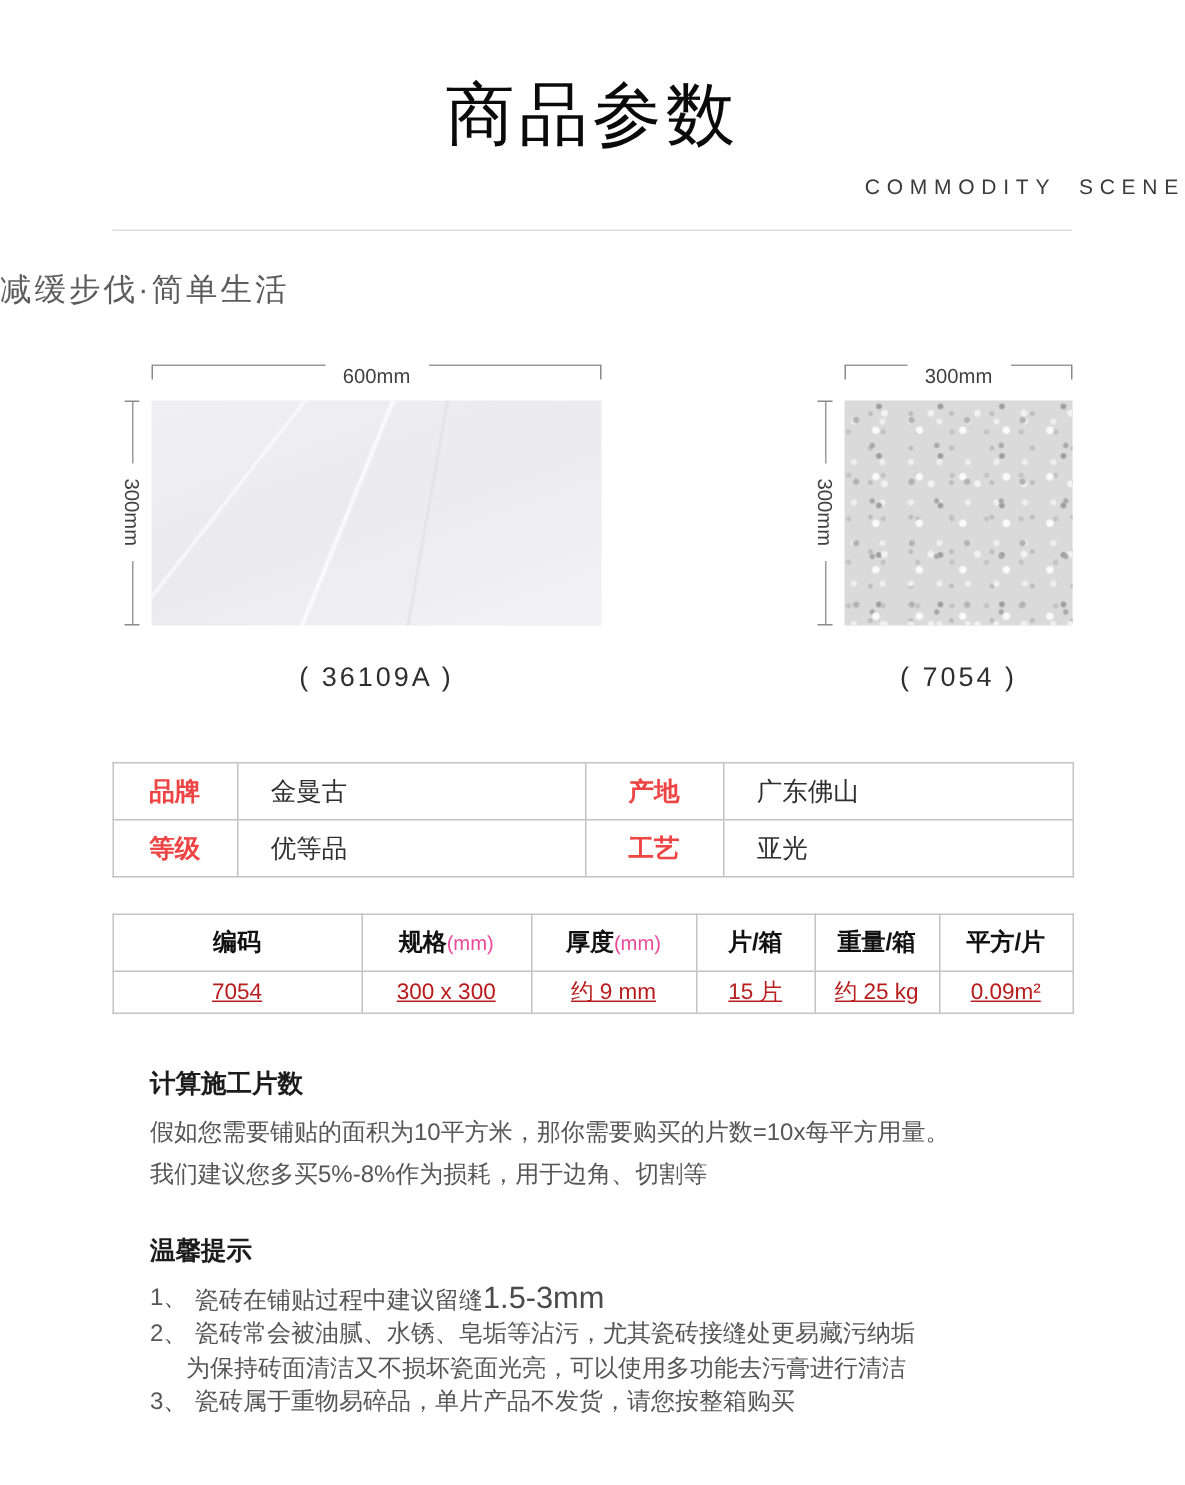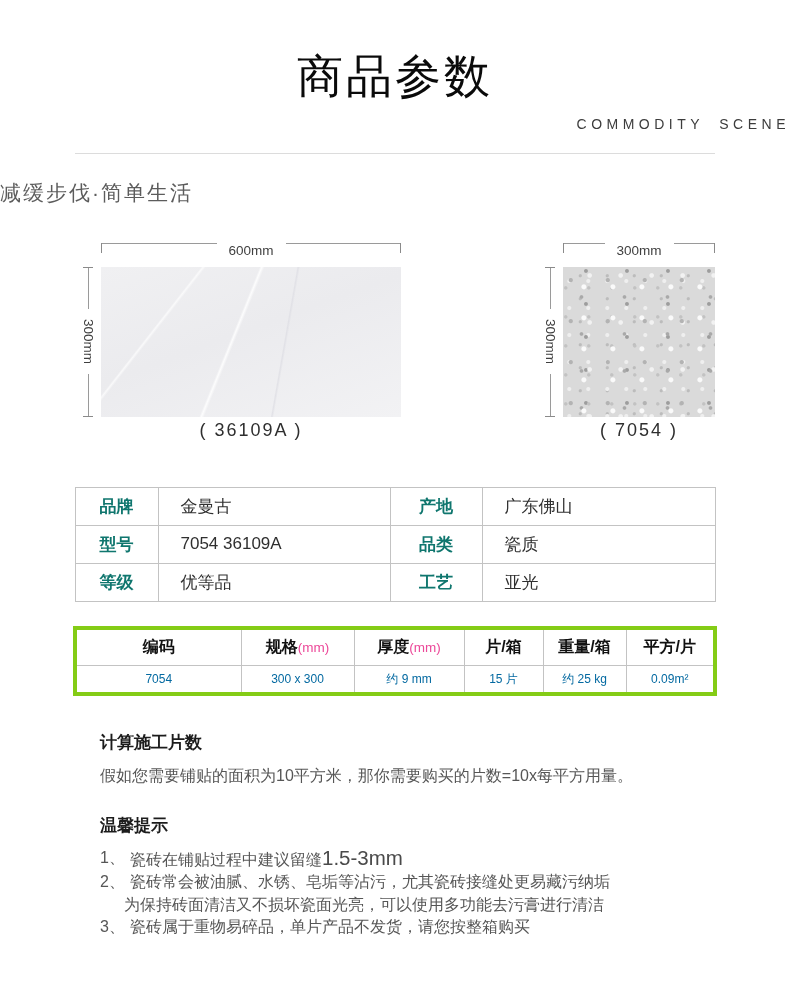--- a/index.html
+++ b/index.html
@@ -60,36 +60,36 @@
       radial-gradient(circle at 43% 81%, #a9a9a9 1.3px, rgba(0,0,0,0) 2.3px),
       radial-gradient(circle at 86% 18%, #f2f2f2 1.8px, rgba(0,0,0,0) 2.8px),
       radial-gradient(circle at 12% 72%, #c2c2c2 1.2px, rgba(0,0,0,0) 2.2px),
       radial-gradient(circle at 56% 12%, #9d9d9d 1.4px, rgba(0,0,0,0) 2.4px),
       radial-gradient(circle at 33% 52%, #efefef 1.5px, rgba(0,0,0,0) 2.5px),
       radial-gradient(circle at 64% 38%, #bcbcbc 1.1px, rgba(0,0,0,0) 2.1px);
     background-size: 37px 41px, 29px 31px, 43px 37px, 31px 47px, 23px 29px, 41px 33px, 19px 27px, 27px 23px;
   }
   .caption {
     text-align:center; font-size:18px; color:#2e2e2e;
-    letter-spacing:2px; margin-top:3px; margin-left:26px;
+    letter-spacing:2px; margin-top:24px; margin-left:26px;
   }
 
   
   table { border-collapse:collapse; table-layout:fixed; }
   .spec-table { width:640px; margin:46px auto 0; border:1px solid #9f9f9f; }
   .spec-table td { border:1px solid #c3c3c3; height:38px; font-size:17px; vertical-align:middle; }
-  .spec-table td.lab { font-weight:bold; color:#0f766e; text-align:center; }
+  .spec-table td.lab { font-weight:bold; color:#ef4444; text-align:center; }
   .spec-table td.val { color:#2f2f2f; padding-left:22px; }
 
   
-  .size-table { width:640px; margin:24px auto 0; border:4px solid #84cc16; }
+  .size-table { width:640px; margin:24px auto 0; border:1px solid #84cc16; }
   .size-table th, .size-table td { border:1px solid #c3c3c3; text-align:center; vertical-align:middle; }
   .size-table th { height:38px; font-size:16px; color:#111; font-weight:bold; }
   .size-table th .th-sub { font-weight:normal; font-size:13.5px; color:#ec4899; }
-  .size-table td { height:28px; font-size:12px; color:#0369a1; }
+  .size-table td { height:28px; font-size:15px; color:#b91c1c;text-decoration:underline; }
 
   
   .section { width:640px; margin:0 auto; padding:0 25px; }
   .section.calc { margin-top:35px; }
   .section.tips { margin-top:24px; }
   .sec-heading { font-size:17px; font-weight:bold; color:#1c1c1c; }
   .calc .sec-body { margin-top:8px; font-size:16px; color:#565656; line-height:28px; }
   .tips .tips-list { margin-top:10px; font-size:16px; color:#565656; line-height:22.5px; }
   .tip-line { display:flex; }
   .tip-num { width:30px; flex:0 0 30px; }
@@ -161,26 +161,20 @@
         <col style="width:232px">
         <col style="width:92px">
         <col style="width:233px">
       </colgroup>
     <tbody>
         <tr>
       <td class="lab">品牌</td>
       <td class="val">金曼古</td>
       <td class="lab">产地</td>
       <td class="val">广东佛山</td>
-    </tr>
-    <tr>
-      <td class="lab">型号</td>
-      <td class="val">7054 36109A</td>
-      <td class="lab">品类</td>
-      <td class="val">瓷质</td>
     </tr>
     <tr>
       <td class="lab">等级</td>
       <td class="val">优等品</td>
       <td class="lab">工艺</td>
       <td class="val">亚光</td>
     </tr>
   </tbody>
     </table>
 
@@ -210,20 +204,21 @@
       <td>约 25 kg</td>
       <td>0.09m²</td>
     </tr>
   </tbody>
     </table>
 
   <div class="section calc">
     <div class="sec-heading">计算施工片数</div>
     <div class="sec-body">
       <div>假如您需要铺贴的面积为10平方米，那你需要购买的片数=10x每平方用量。</div>
+      <div>我们建议您多买5%-8%作为损耗，用于边角、切割等</div>
     </div>
   </div>
 
   <div class="section tips">
     <div class="sec-heading">温馨提示</div>
     <div class="tips-list">
       <div class="tip-line">
         <span class="tip-num">1、</span>
         <span class="tip-text"><span>瓷砖在铺贴过程中建议留缝</span><span class="tip-big">1.5-3mm</span></span>
       </div>

